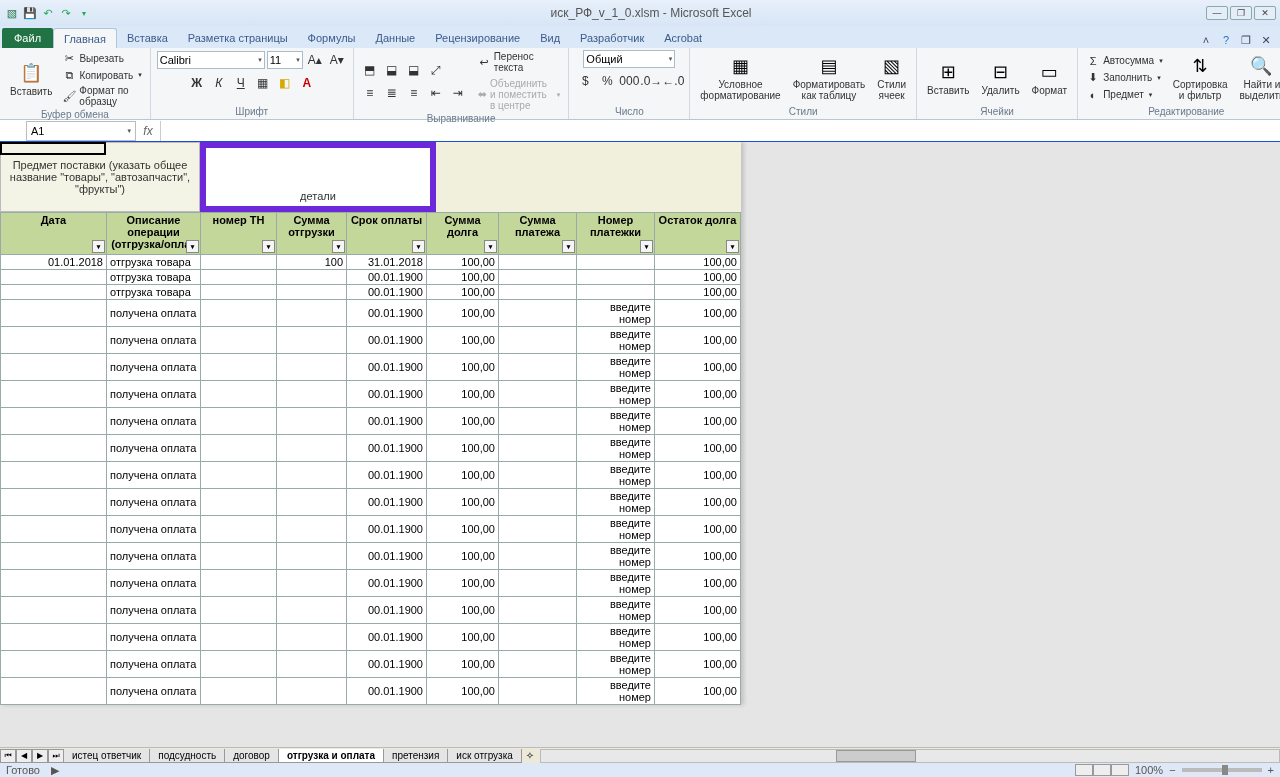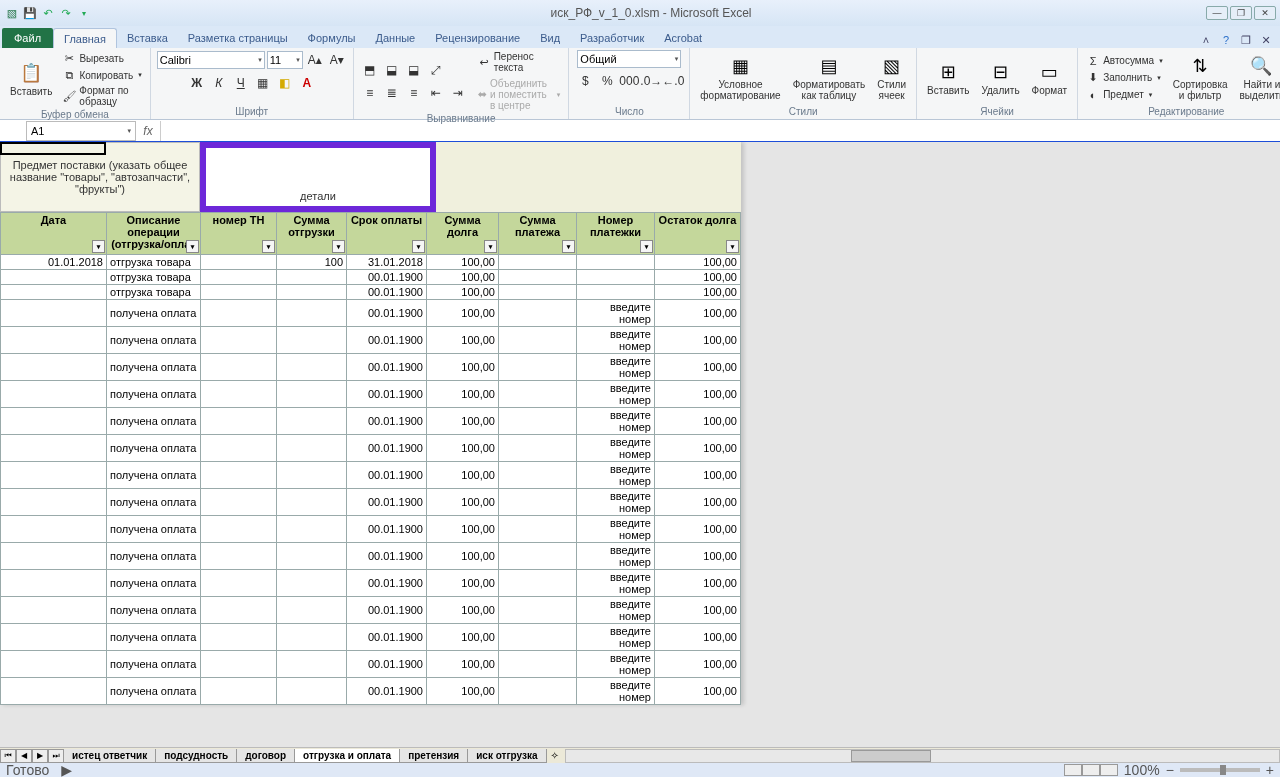--- a/index.html
+++ b/index.html
@@ -57,27 +57,27 @@
 th .filter { position: absolute; right: 1px; bottom: 1px; width: 13px; height: 13px; border: 1px solid #888; background: #f5f5f5; font-size: 7px; display: flex; align-items: center; justify-content: center; cursor: pointer; }
 td.r { text-align: right; }
 td.l { text-align: left; }
 .selcell { border: 2px solid #000 !important; position: absolute; top: 0; left: 0; width: 106px; height: 13px; background: transparent; pointer-events: none; }
 .shadow-r { box-shadow: 3px 0 4px rgba(0,0,0,.15); }
 
 
 .sheettabs { position: absolute; bottom: 14px; left: 0; right: 0; height: 16px; background: #ece9d8; display: flex; align-items: center; font-size: 10px; border-top: 1px solid #bbb; }
 .shnav { display: flex; }
 .shnav span { width: 16px; height: 14px; border: 1px solid #999; background: #eee; display: flex; align-items: center; justify-content: center; font-size: 8px; cursor: pointer; }
-.shtab { padding: 1px 8px; border: 1px solid #999; border-top: none; background: #e5e5e5; cursor: pointer; margin-left: -1px; font-weight: bold; }
+.shtab { padding: 1px 8px; border: 1px solid #999; border-top: none; background: #e5e5e5; cursor: pointer; margin-left: -1px; }
 .shtab.active { background: #fff; font-weight: bold; }
 .hscroll { flex: 1; height: 14px; margin-left: 6px; background: #e8e8e8; border: 1px solid #bbb; position: relative; }
 .hscroll .thumb { position: absolute; left: 40%; width: 80px; top: 0; bottom: 0; background: #ccc; border: 1px solid #999; }
 
 
-.status { position: absolute; bottom: 0; left: 0; right: 0; height: 14px; background: #dfe8f6; display: flex; align-items: center; font-size: 14px; color: #555; padding: 0 6px; justify-content: space-between; }
+.status { position: absolute; bottom: 0; left: 0; right: 0; height: 14px; background: #dfe8f6; display: flex; align-items: center; font-size: 11px; color: #555; padding: 0 6px; justify-content: space-between; }
 .status .right { display: flex; align-items: center; gap: 6px; }
 .viewbtns { display: flex; }
 .viewbtns span { width: 18px; height: 12px; border: 1px solid #999; background: #eee; cursor: pointer; }
 .zoomslider { width: 80px; height: 4px; background: #bbb; position: relative; }
 .zoomslider .th { position: absolute; left: 50%; top: -3px; width: 6px; height: 10px; background: #888; }
 </style>
 </head>
 <body>
 
 <div class="titlebar">
@@ -197,21 +197,21 @@
             <span>Объединить и поместить в центре</span>
             <span style="font-size:7px;margin-left:2px">▾</span>
           </div>
       </div>
     </div>
     <div class="label">Выравнивание</div>
   </div>
 
   <div class="rgroup">
     <div class="content col" style="gap:3px">
-      <div class="sel" style="width:104px">
+      <div class="sel" style="width:92px">
           <span>Общий</span>
           <span class="arr">▾</span>
         </div>
       <div class="row">
         <span class="icnbtn">$</span>
         <span class="icnbtn">%</span>
         <span class="icnbtn">000</span>
         <span class="icnbtn">.0→</span>
         <span class="icnbtn">←.0</span>
       </div>

